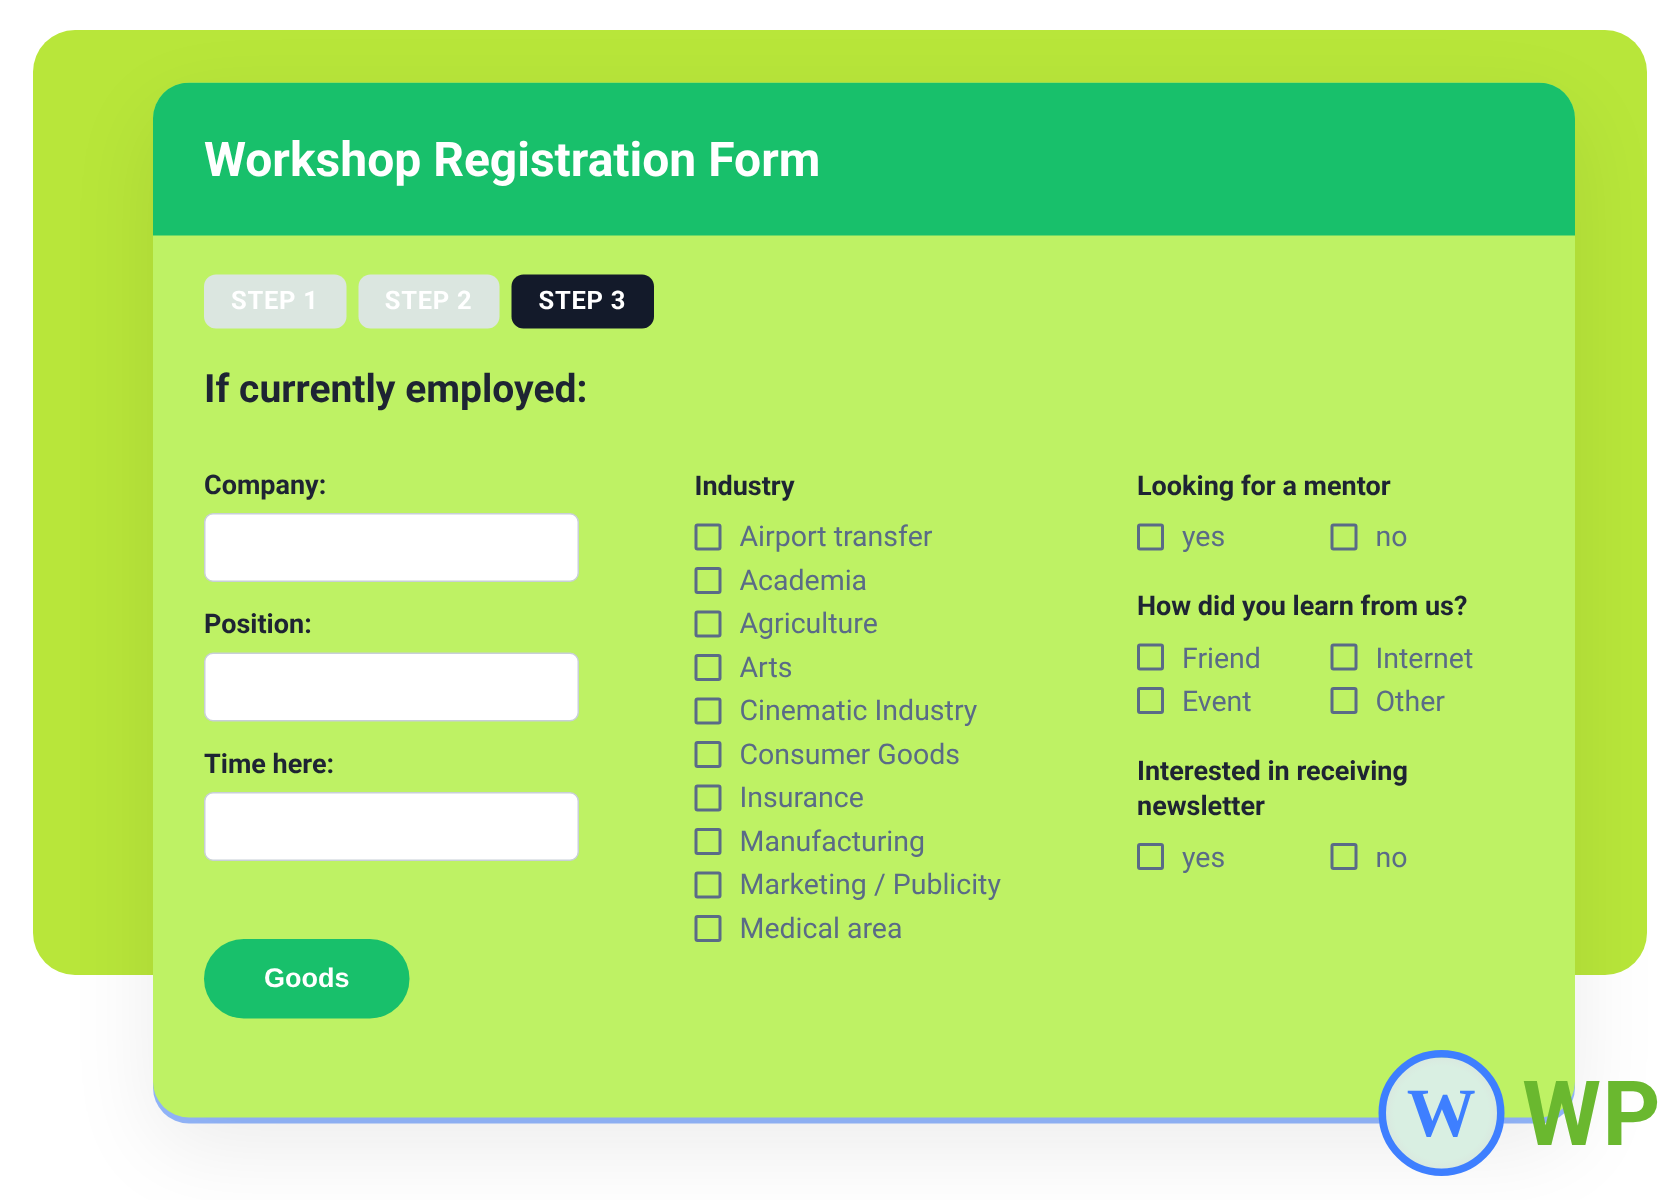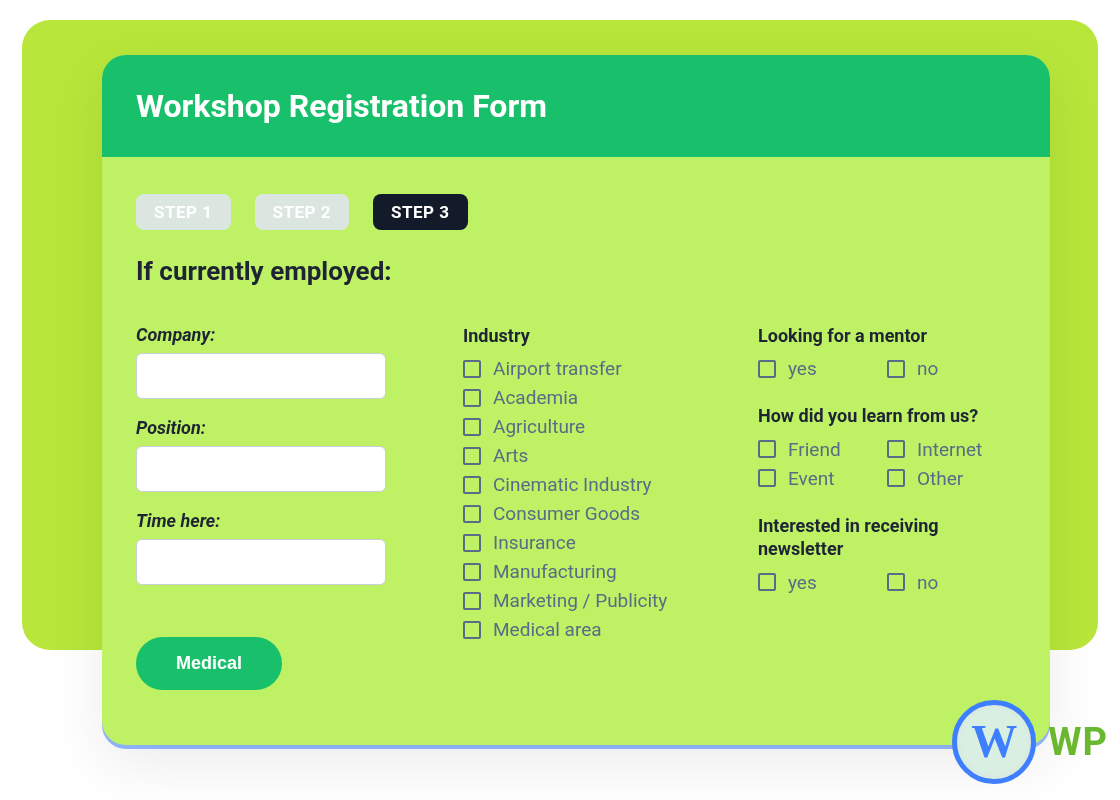--- a/index.html
+++ b/index.html
@@ -41,23 +41,22 @@
   .card-title {
     color: #fff;
     font-size: 32px;
     font-weight: 700;
   }
   .card-body {
     padding: 26px 34px 20px 34px;
   }
   .steps {
     display: flex;
-    gap: 24px;
+    gap: 8px;
     margin-bottom: 26px;
-    margin-top: 11px;
   }
   .step {
     padding: 8px 18px;
     border-radius: 8px;
     font-size: 17px;
     font-weight: 700;
     letter-spacing: 0.5px;
   }
   .step-inactive {
     background: #dbe6e0;
@@ -80,21 +79,20 @@
   .col { flex: 1; min-width: 0; }
   .col-left { flex: 0 0 280px; }
   .col-mid { flex: 0 0 265px; margin-left: 17px; }
   .col-right { flex: 1; }
   .field-label {
     font-size: 18px;
     font-weight: 700;
     color: #1e2433;
     margin-bottom: 8px;
     display: block;
-    font-style: italic;
   }
   .text-input {
     width: 250px;
     height: 46px;
     border: 1px solid #c8cfd8;
     border-radius: 6px;
     padding: 0 10px;
     font-size: 16px;
     margin-bottom: 18px;
   }
@@ -164,21 +162,21 @@
     position: relative;
   }
   .wm-w {
     font-size: 46px;
     font-weight: 800;
     font-family: Georgia, 'Times New Roman', serif;
     color: #3e7fff;
     line-height: 1;
   }
   .wm-text {
-    font-size: 38px;
+    font-size: 60px;
     font-weight: 700;
     display: flex;
     align-items: baseline;
   }
   .wm-wp { color: #6ab82f; letter-spacing: 1px; }
   .wm-cn {
     color: #203358;
     -webkit-text-stroke: 1px #203358;
     font-family: "PingFang SC","Microsoft YaHei",sans-serif;
   }
@@ -205,21 +203,21 @@
     <div class="columns">
 
       <div class="col col-left">
         <label class="field-label">Company:</label>
         <input class="text-input" value="" style="">
         <label class="field-label">Position:</label>
         <input class="text-input" value="" style="">
         <label class="field-label">Time here:</label>
         <input class="text-input" value="" style="">
 
-        <button class="submit-btn">Medical</button>
+        <button class="submit-btn">Goods</button>
       </div>
 
       <div class="col col-mid">
         <div class="group-label">Industry</div>
         <div class="checklist">
           <div class="check-row">
               <span class="check-box"></span>
               <span class="check-label">Airport transfer</span>
             </div>
           <div class="check-row">

